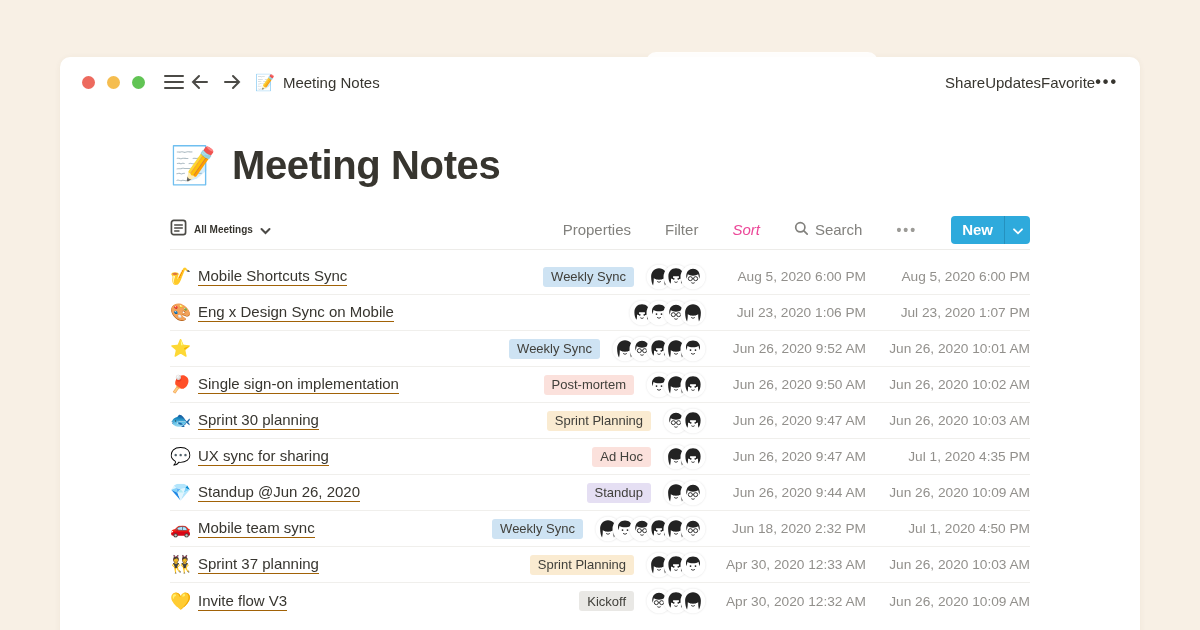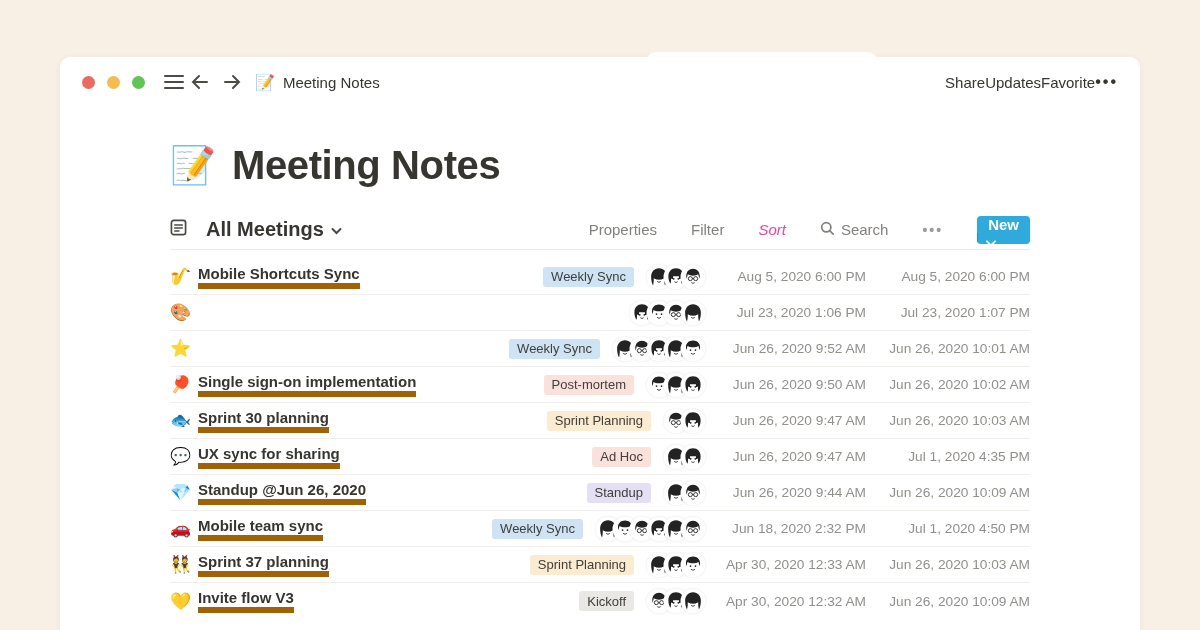--- a/index.html
+++ b/index.html
@@ -27,36 +27,36 @@
 
   
   .content { padding:0 110px; }
   .page-title { display:flex; align-items:center; margin-top:36px; }
   .page-title .emoji { font-size:37px; margin-right:16px; line-height:1; }
   .page-title h1 { font-size:40px; font-weight:700; letter-spacing:-0.4px; color:#37352F; }
 
   
   .viewbar { margin-top:22px; height:40px; display:flex; align-items:center; border-bottom:1px solid #EDECE9; }
   .view-switcher { display:flex; align-items:center; gap:7px; cursor:pointer; }
-  .view-switcher .label { font-size:20px; font-weight:600; color:#37352F;margin-left:12px; }
+  .view-switcher .label { font-size:10px; font-weight:600; color:#37352F; }
   .vb-right { margin-left:auto; display:flex; align-items:center; gap:34px; }
   .vb-item { font-size:15px; color:#82817D; cursor:pointer; display:flex; align-items:center; gap:6px; }
   .vb-item.accent { font-weight:400; }
   .vb-dots { letter-spacing:2px; font-size:14px; font-weight:700; color:#9C9B97; cursor:pointer; }
-  .new-btn { display:flex; align-items:stretch; height:28px; border-radius:4px; overflow:hidden; color:#fff; cursor:pointer;flex-direction:column; }
+  .new-btn { display:flex; align-items:stretch; height:28px; border-radius:4px; overflow:hidden; color:#fff; cursor:pointer; }
   .new-btn .new-label { display:flex; align-items:center; padding:0 11px; font-size:15px; font-weight:600; }
   .new-btn .new-caret { display:flex; align-items:center; justify-content:center; width:26px; border-left:1px solid rgba(8,60,85,0.22); }
 
   
   .table { padding-top:9px; }
   .row { display:flex; align-items:center; height:36px; border-bottom:1px solid #F0EFEC; }
   .row:last-child { border-bottom:none; }
   .cell-title { display:flex; align-items:center; min-width:0; flex:0 1 auto; }
   .row-emoji { font-size:17px; width:28px; flex:none; line-height:1; }
-  .row-link { font-size:15px; font-weight:700; color:#37352F; border-bottom:6px solid #a16207; padding-bottom:1px; cursor:pointer; white-space:nowrap; }
+  .row-link { font-size:15px; font-weight:400; color:#37352F; border-bottom:1px solid #a16207; padding-bottom:1px; cursor:pointer; white-space:nowrap; }
   .meta { margin-left:auto; display:flex; align-items:center; flex:none; }
   .tag { font-size:13px; color:#41403B; padding:2.5px 8px; border-radius:3px; white-space:nowrap; }
   .avatars { display:flex; align-items:center; margin-left:14px; }
   .avatar { width:22px; height:22px; border-radius:50%; background:#fff;
     box-shadow:0 0 0 1.5px #fff, 0 0 3px rgba(0,0,0,0.45); flex:none; }
   .avatar + .avatar { margin-left:-5px; }
   .avatar svg { display:block; width:22px; height:22px; border-radius:50%; }
   .date { font-size:13.7px; color:#92908C; text-align:right; white-space:nowrap; }
   .date.created { width:152px; margin-left:10px; }
   .date.edited { width:158px; margin-left:6px; }
@@ -199,20 +199,21 @@
               </span>
             </span>
       <span class="date created">Aug 5, 2020 6:00 PM</span>
       <span class="date edited">Aug 5, 2020 6:00 PM</span>
     </div>
   </div>
 
   <div class="row">
     <div class="cell-title">
       <span class="row-emoji">🎨</span>
+      <span class="row-link">Eng x Design Sync on Mobile</span>
     </div>
     <div class="meta">
 
       <span class="avatars">
               <span class="avatar">
                 <svg viewBox="0 0 24 24">
                   <circle cx="12" cy="12" r="12" fill="#fff"></circle>
                   <path d="M12 2.4c-5 0-8.3 3.5-8.3 8.8 0 3.7 1 6.6 2.4 8.2.4-1.8.6-4 .5-5.9.7.4 1.6.7 2.5.9-.4-1.3-.4-2.6 0-3.5 1.6.5 4.2.5 5.8 0 .4.9.4 2.2 0 3.5.9-.2 1.8-.5 2.5-.9-.1 1.9.1 4.1.5 5.9 1.4-1.6 2.4-4.5 2.4-8.2 0-5.3-3.3-8.8-8.3-8.8z" fill="#232323"></path>
                   <circle cx="9.5" cy="14" r=".95" fill="#232323"></circle>
                   <circle cx="14.5" cy="14" r=".95" fill="#232323"></circle>

